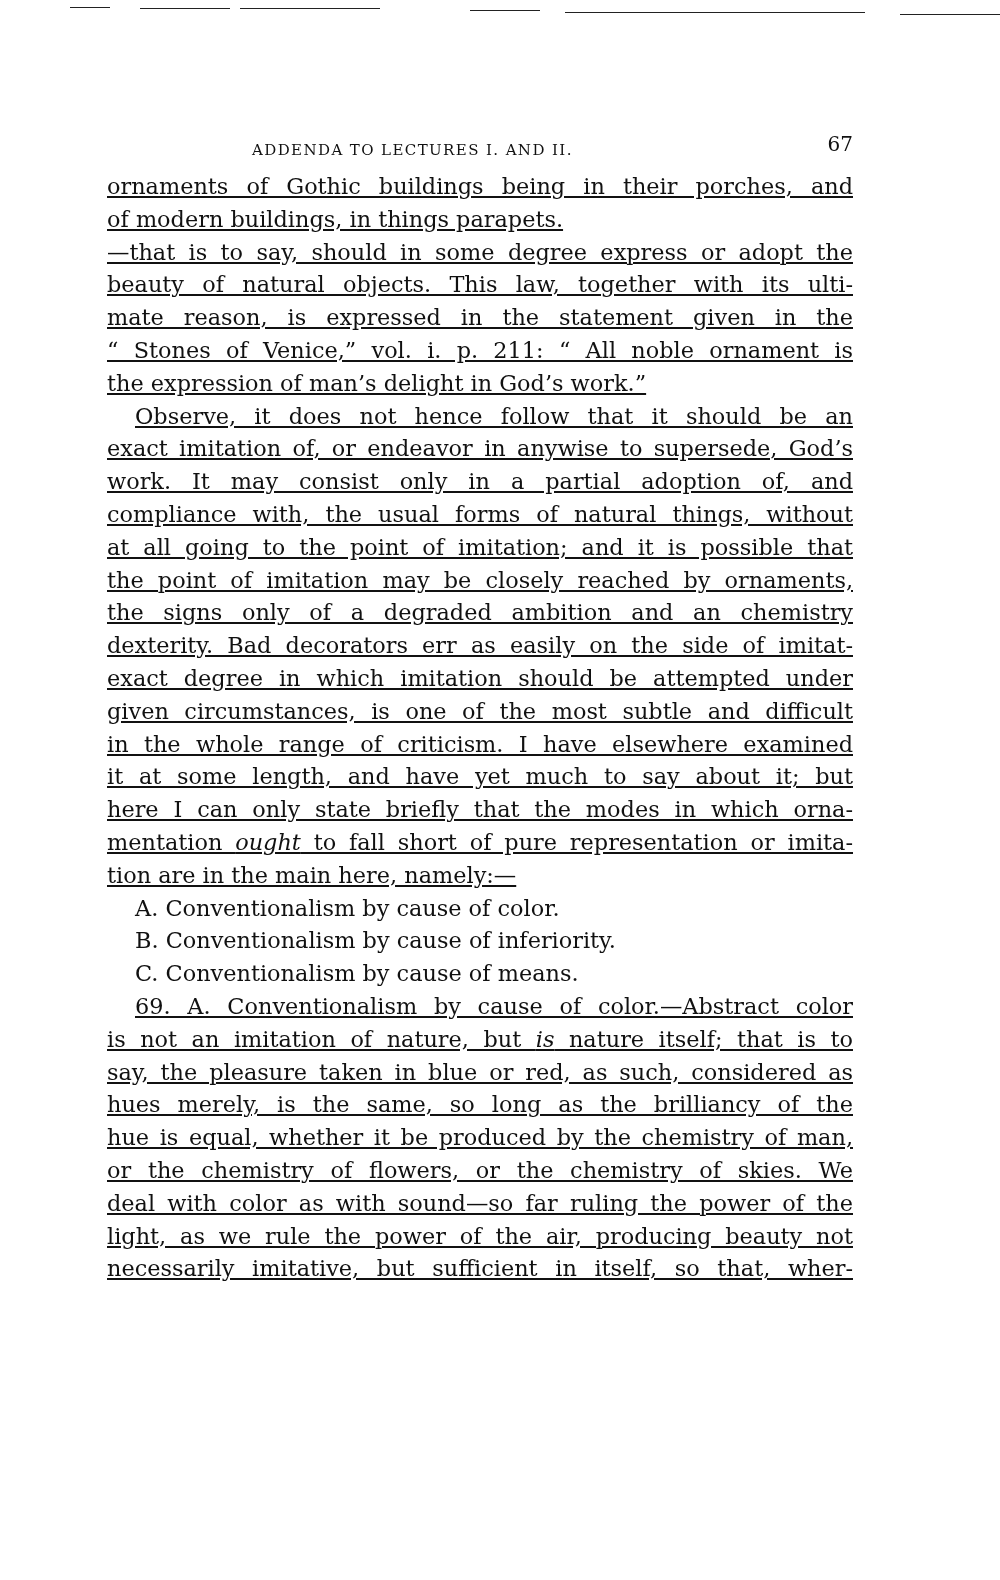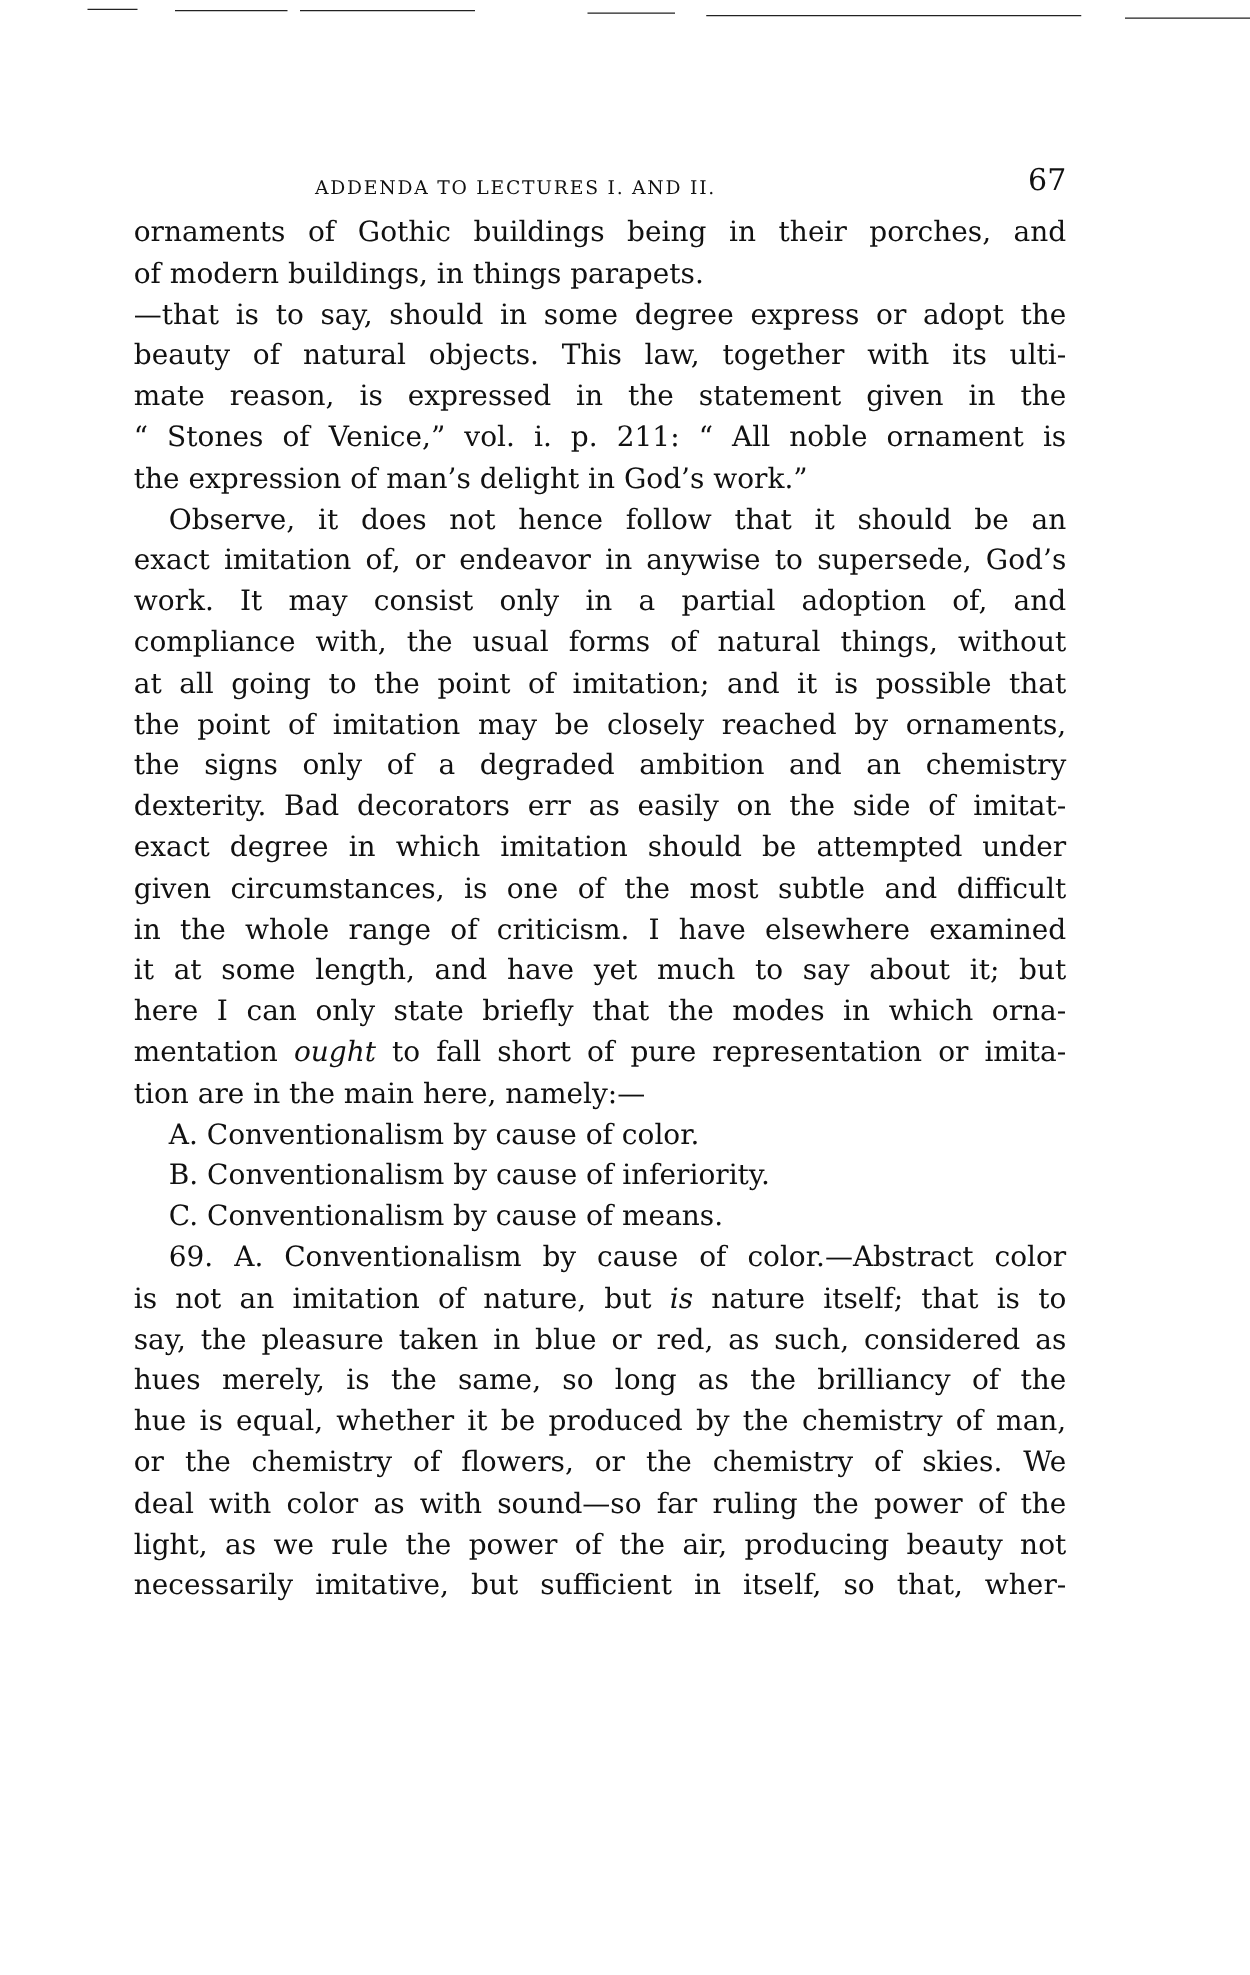--- a/index.html
+++ b/index.html
@@ -11,23 +11,23 @@
     font-family: "DejaVu Serif", "Liberation Serif", serif;
     color: #111; font-size: 22.4px; line-height: 32.8px; margin-top: 16px;
   }
   .running-head {
     position: relative; height: 34px; margin-bottom: 8px;
   }
   .running-title {
     position: absolute; left: 145px; top: 6px;
     font-size: 15px; letter-spacing: 1.4px; font-variant: small-caps; text-transform: uppercase;
   }
-  .page-number { position: absolute; right: 0; top: 0; font-size: 24px; }
+  .page-number { position: absolute; right: 0; top: 0; font-size: 20px; }
   p { margin: 0; text-align: justify; }
-  .line { display: block; text-align: justify; text-align-last: justify; white-space: nowrap; }
+  .line { display: block; text-align: justify; text-align-last: justify; white-space: nowrap; text-decoration: underline; }
   .line.last { text-align-last: left; }
   .list-item { padding-left: 28px; }
   i { font-style: italic; }
 </style>
 </head>
 <body>
 
 <div class="scan-edge">
   <span style="left:70px;top:7px;width:40px"></span>
   <span style="left:140px;top:8px;width:90px"></span>

